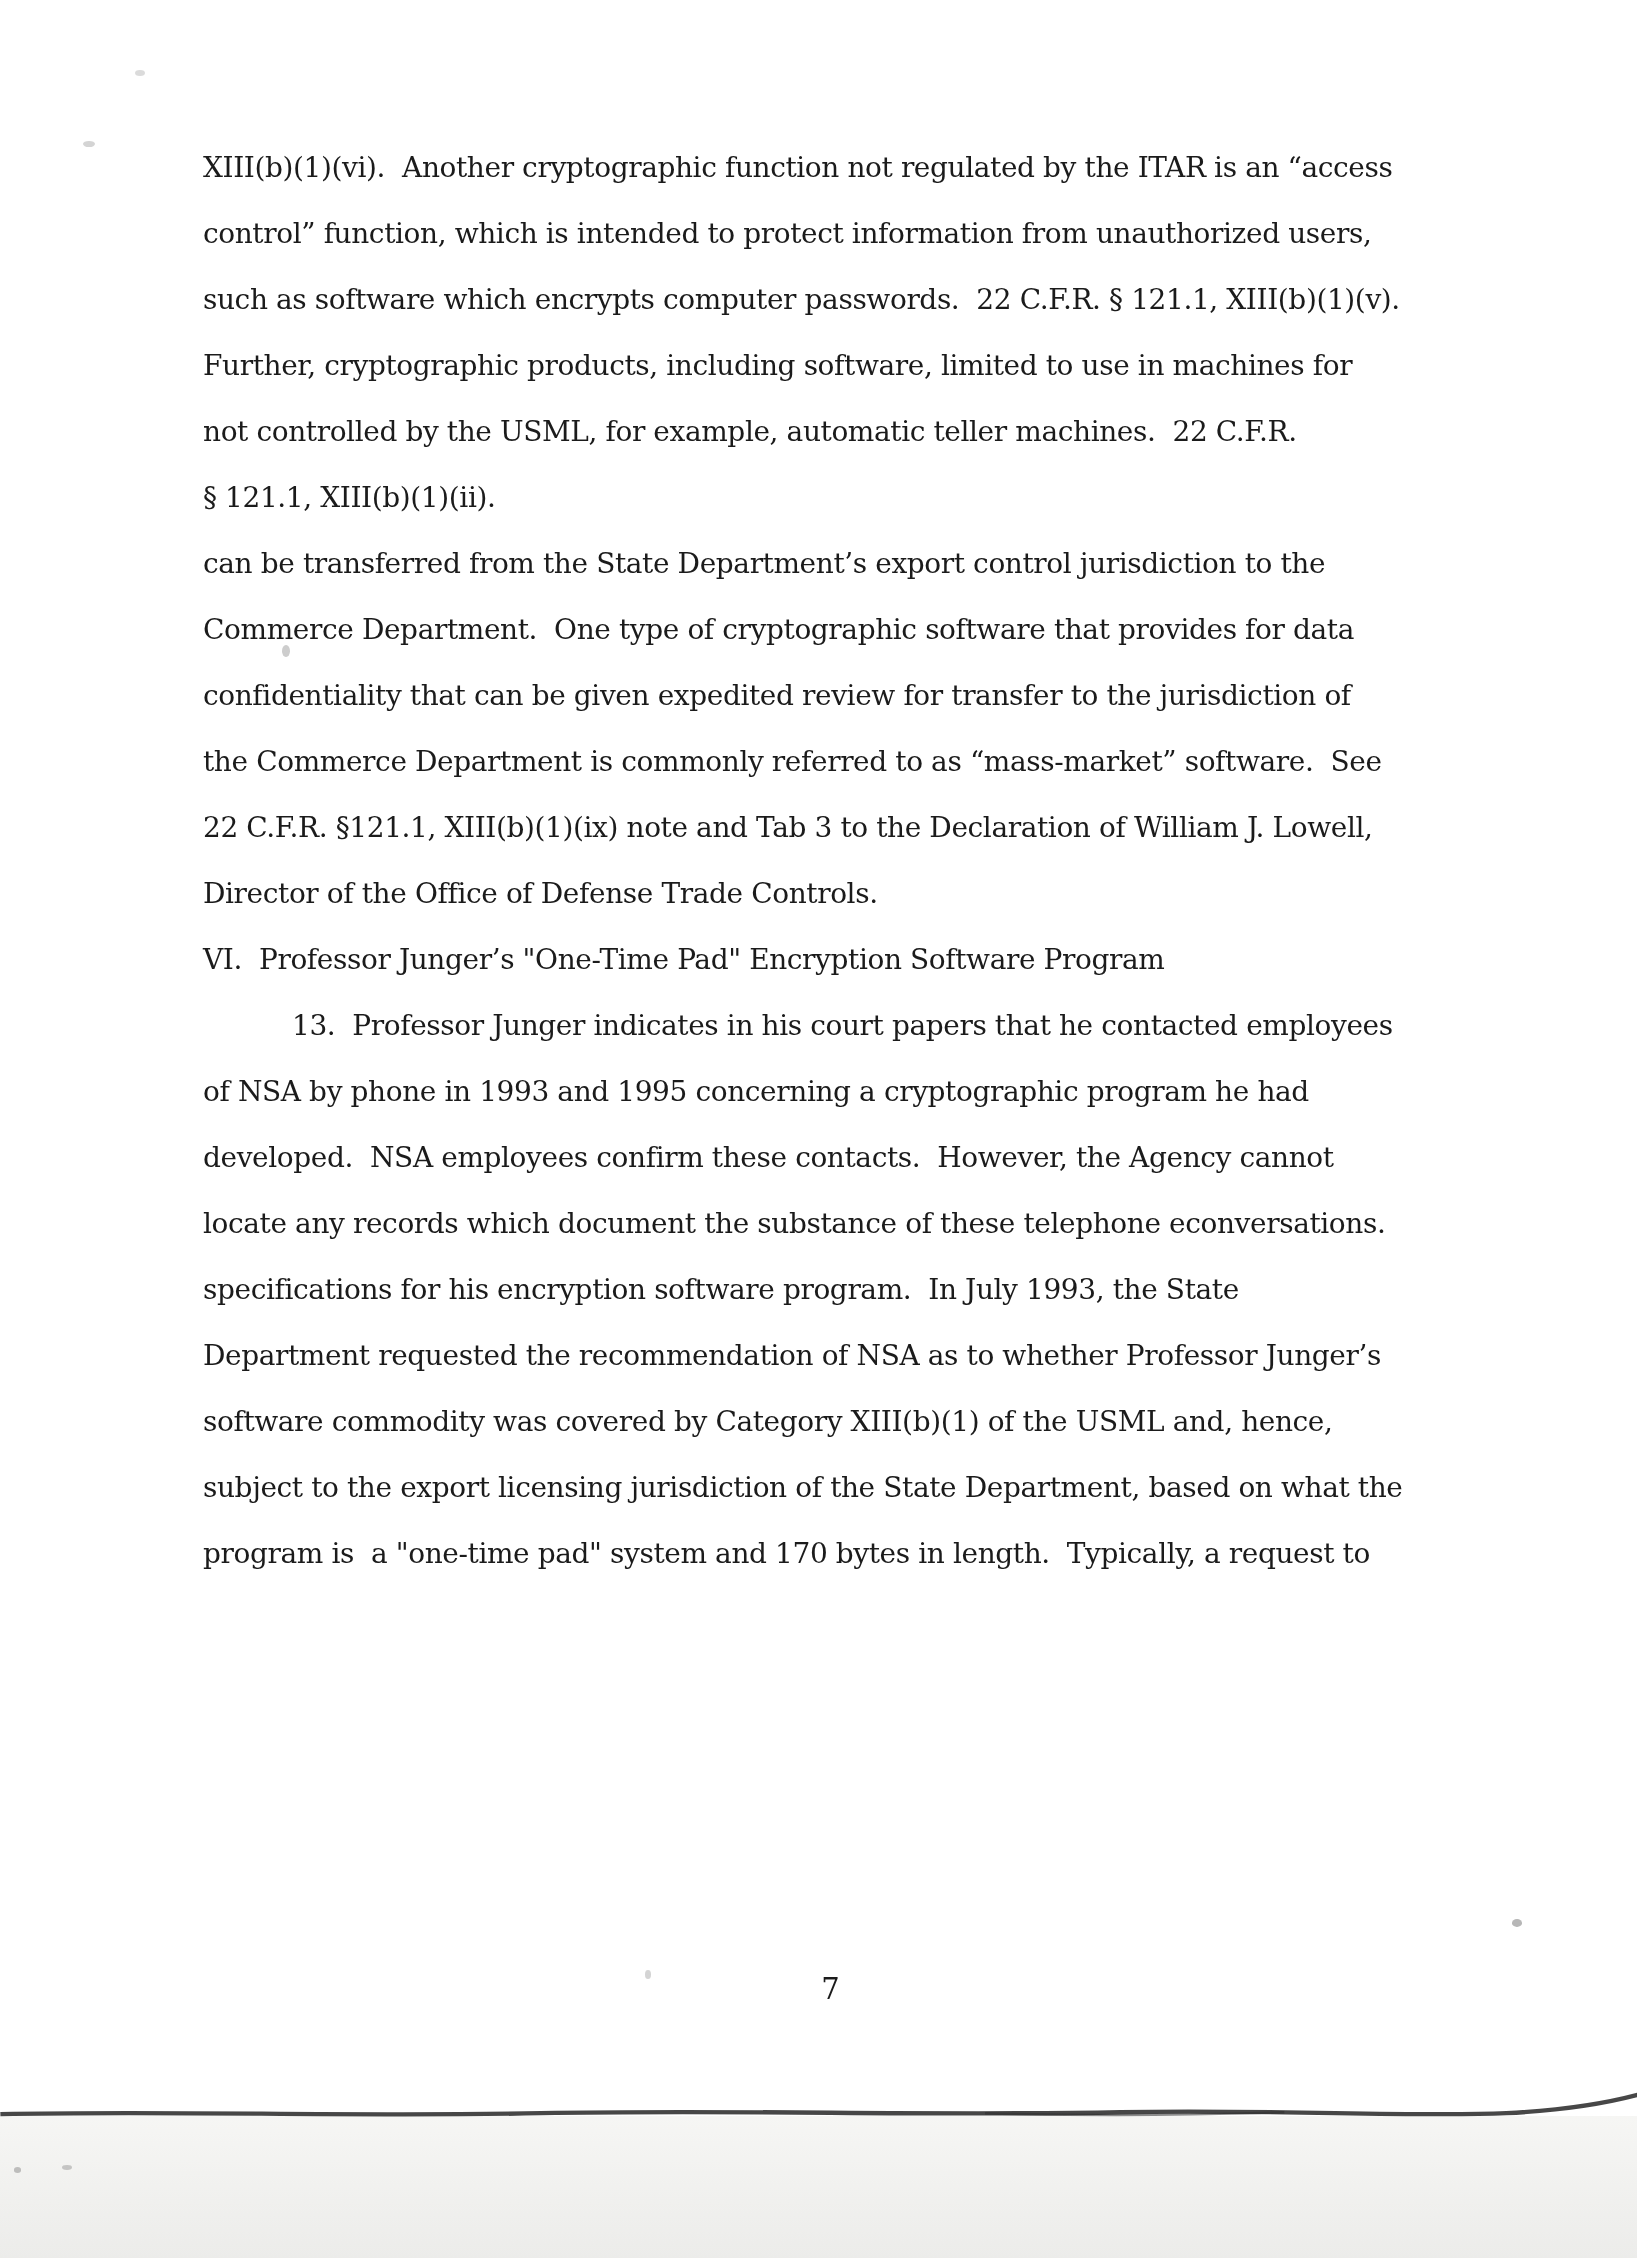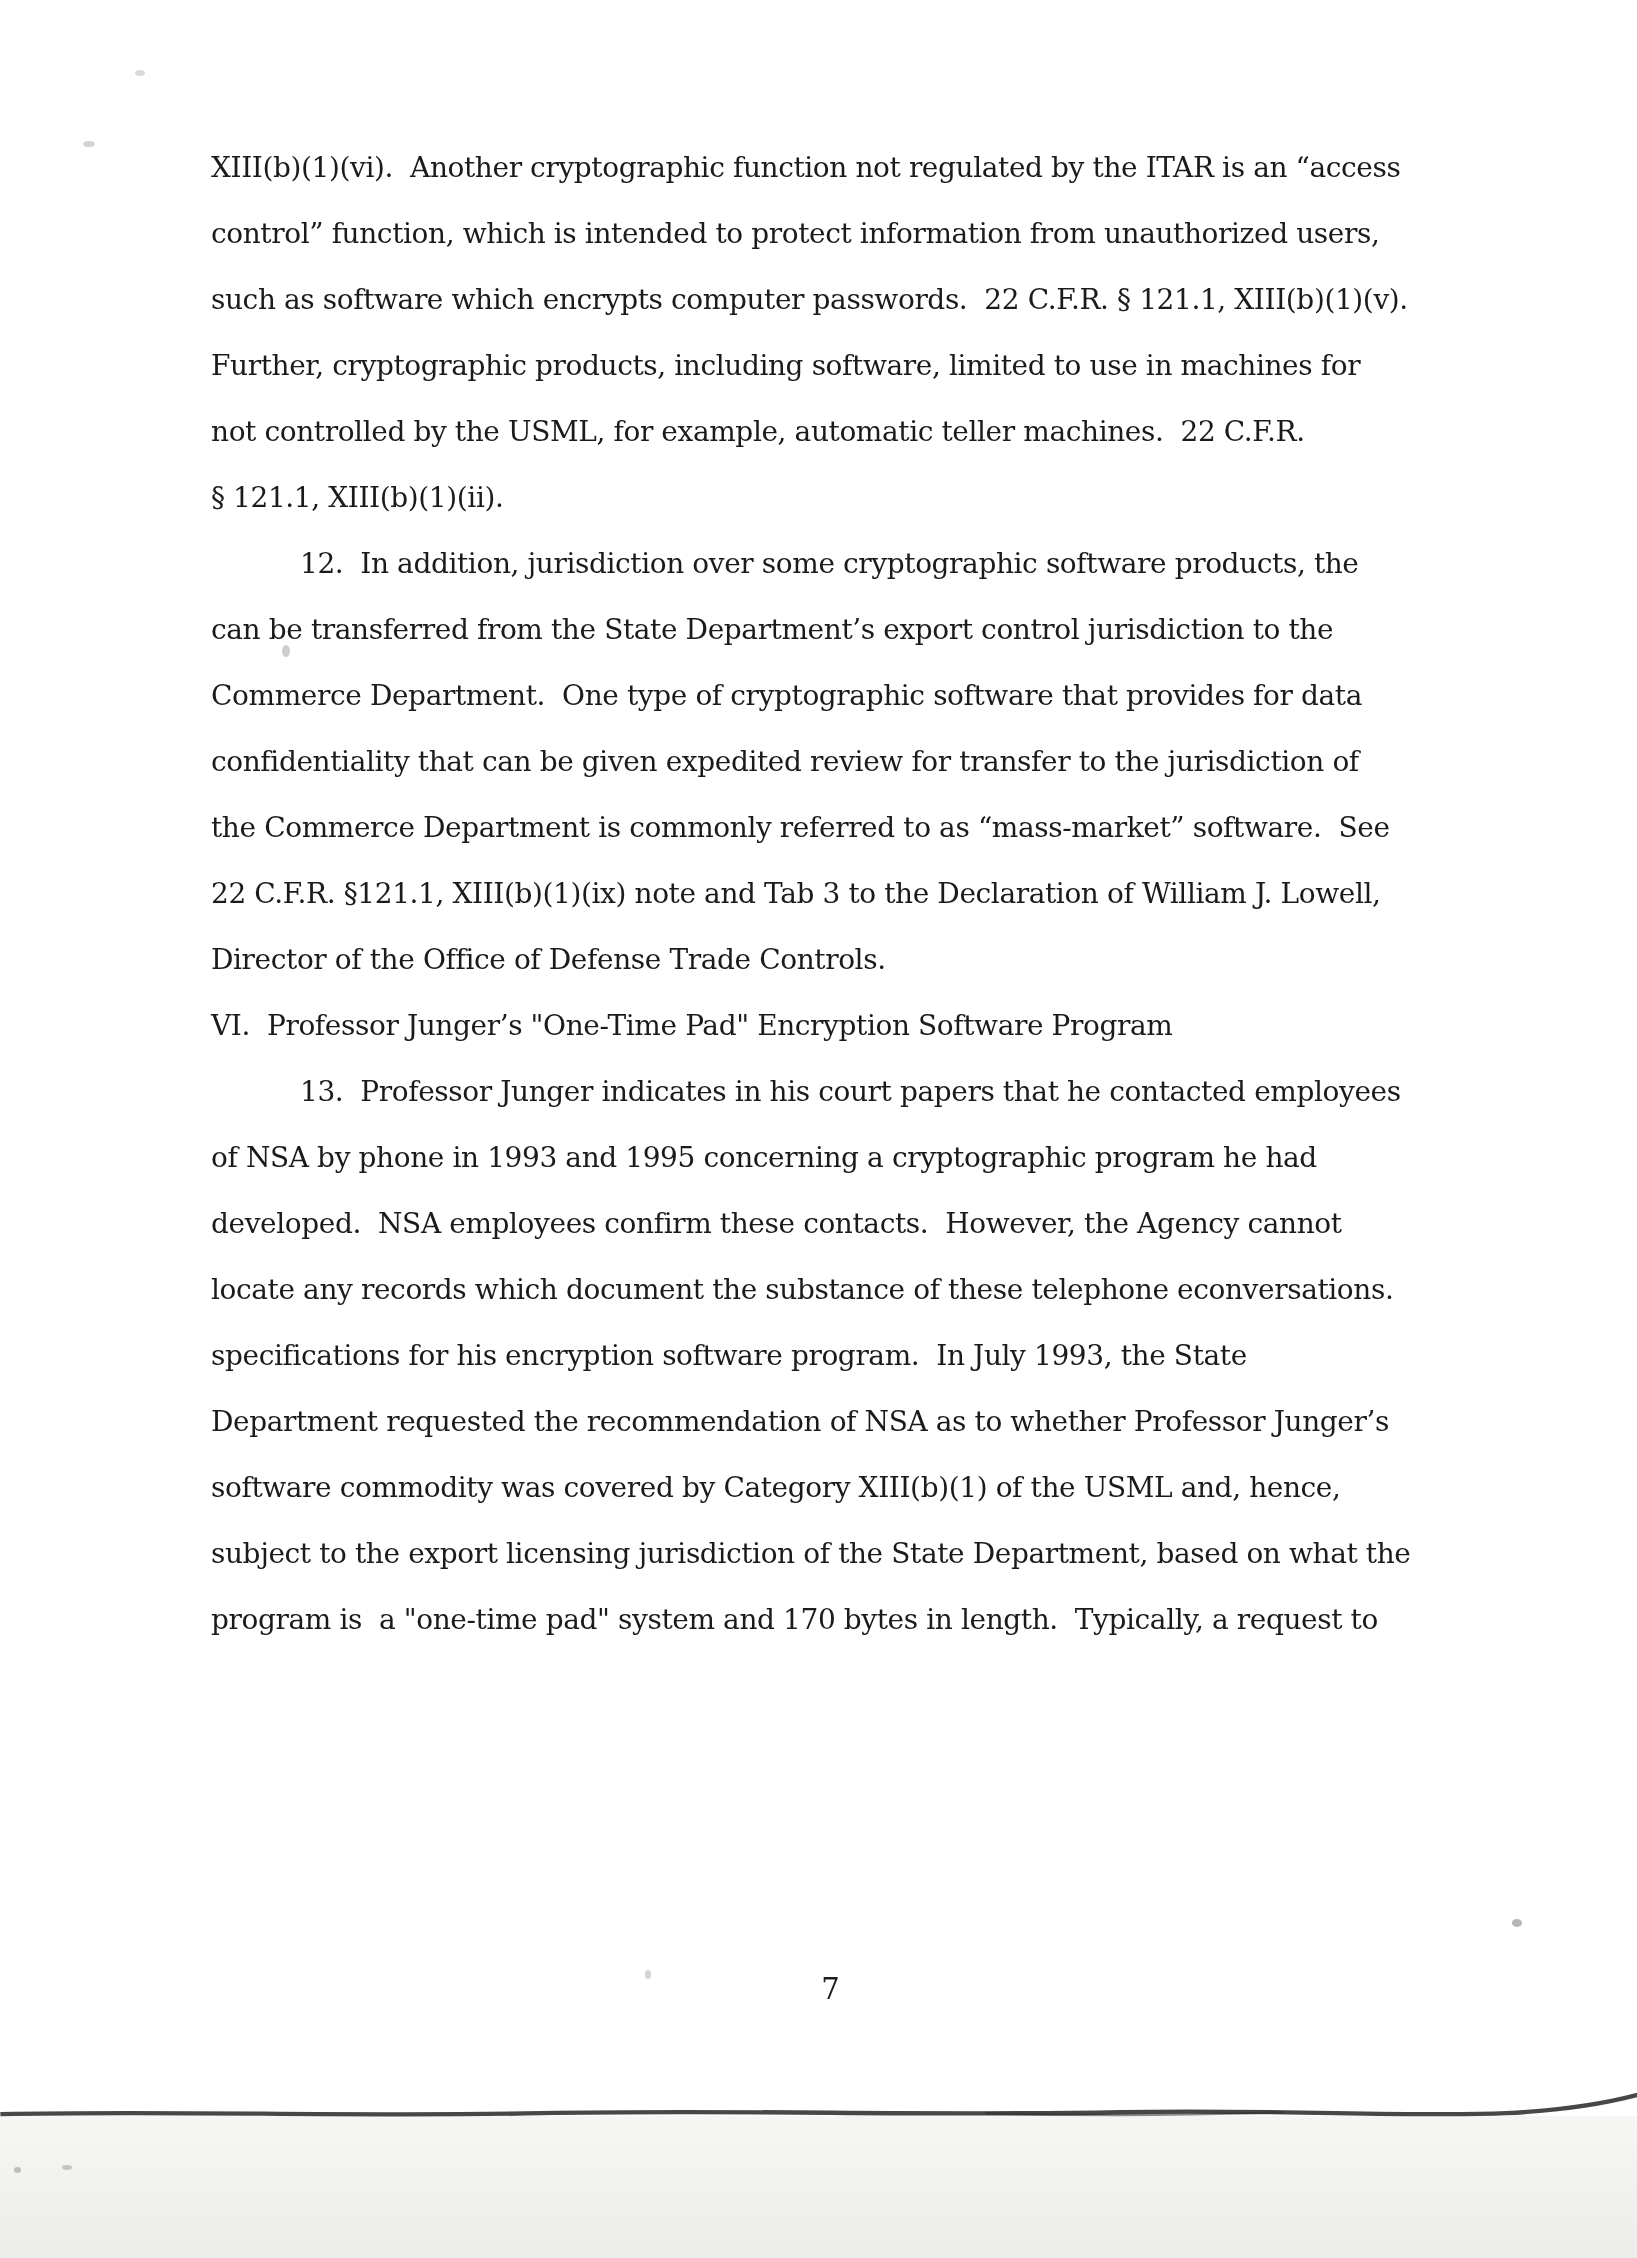--- a/index.html
+++ b/index.html
@@ -16,21 +16,20 @@
     left:203px;top:135px;
     width:1303px;
   }
   .line{
     height:66px;
     line-height:66px;
     font-size:28px;
     letter-spacing:-0.4px;
     white-space:pre;
     font-weight:500;
-    margin-left:8px;
   }
   .line.indent{padding-left:89px;}
   .seg.u{
     text-decoration-thickness:2.4px;
     text-underline-offset:6.8px;
   }
   .page-number{
     position:absolute;
     left:0;right:0;
     top:1960px;
@@ -60,21 +59,20 @@
 
 <div class="page" style="--ink: #1b1b1b; --paper: #ffffff; --band1: #f6f6f4; --band2: #ececea;">
 
   <div class="text-block">
       <div class="line"><span class="seg">XIII(b)(1)(vi).  Another cryptographic function not regulated by the ITAR is an “access</span></div>
       <div class="line"><span class="seg">control” function, which is intended to protect information from unauthorized users,</span></div>
       <div class="line"><span class="seg">such as software which encrypts computer passwords.  22 C.F.R. § 121.1, XIII(b)(1)(v).</span></div>
       <div class="line"><span class="seg">Further, cryptographic products, including software, limited to use in machines for</span></div>
       <div class="line"><span class="seg">not controlled by the USML, for example, automatic teller machines.  22 C.F.R.</span></div>
       <div class="line"><span class="seg">§ 121.1, XIII(b)(1)(ii).</span></div>
-      <div class="line indent"><span class="seg">12.  In addition, jurisdiction over some cryptographic software products, the</span></div>
       <div class="line"><span class="seg">can be transferred from the State Department’s export control jurisdiction to the</span></div>
       <div class="line"><span class="seg">Commerce Department.  One type of cryptographic software that provides for data</span></div>
       <div class="line"><span class="seg">confidentiality that can be given expedited review for transfer to the jurisdiction of</span></div>
       <div class="line"><span class="seg">the Commerce Department is commonly referred to as “mass-market” software.  </span><span class="seg u">See</span></div>
       <div class="line"><span class="seg">22 C.F.R. §121.1, XIII(b)(1)(ix) note and Tab 3 to the Declaration of William J. Lowell,</span></div>
       <div class="line"><span class="seg">Director of the Office of Defense Trade Controls.</span></div>
       <div class="line"><span class="seg">VI.  </span><span class="seg u">Professor Junger’s "One-Time Pad" Encryption Software Program</span></div>
       <div class="line indent"><span class="seg">13.  Professor Junger indicates in his court papers that he contacted employees</span></div>
       <div class="line"><span class="seg">of NSA by phone in 1993 and 1995 concerning a cryptographic program he had</span></div>
       <div class="line"><span class="seg">developed.  NSA employees confirm these contacts.  However, the Agency cannot</span></div>

